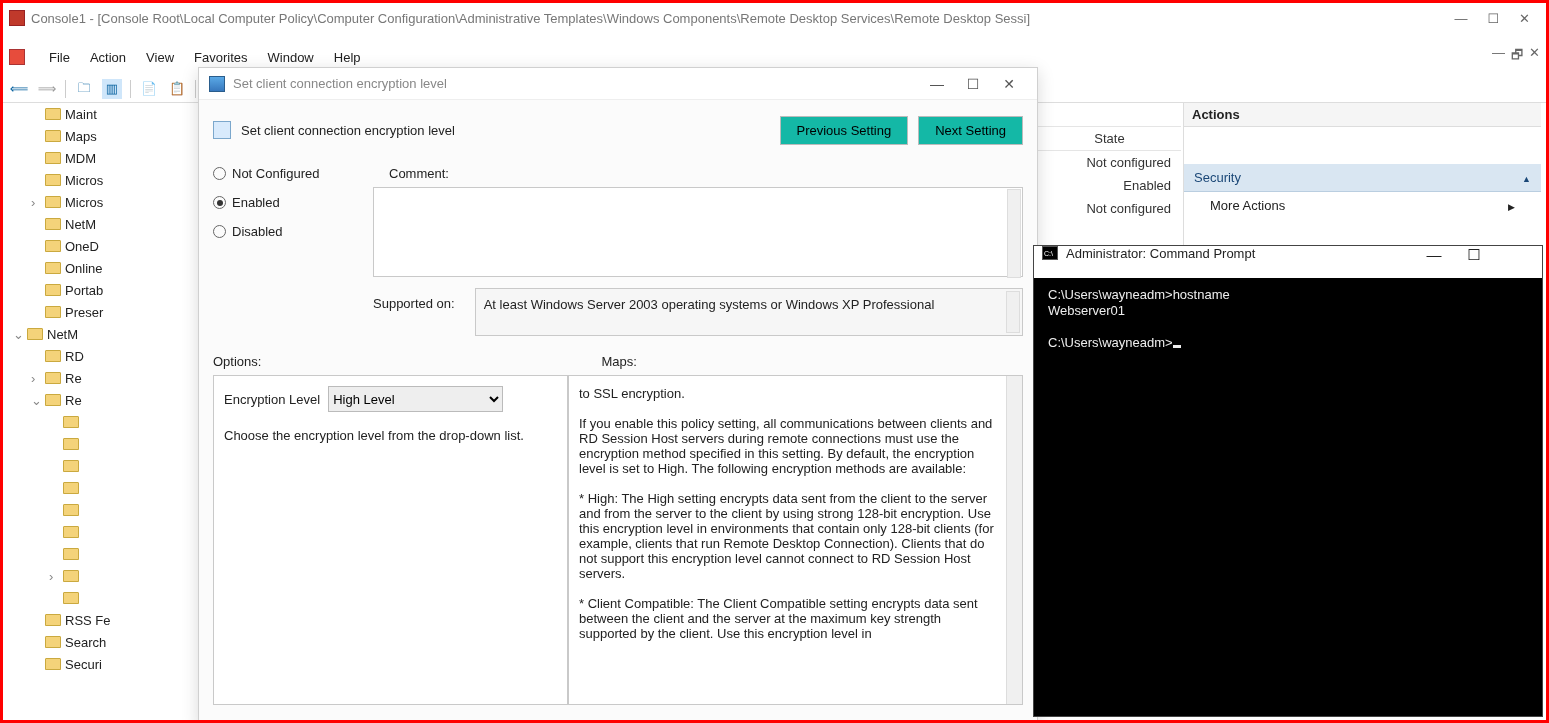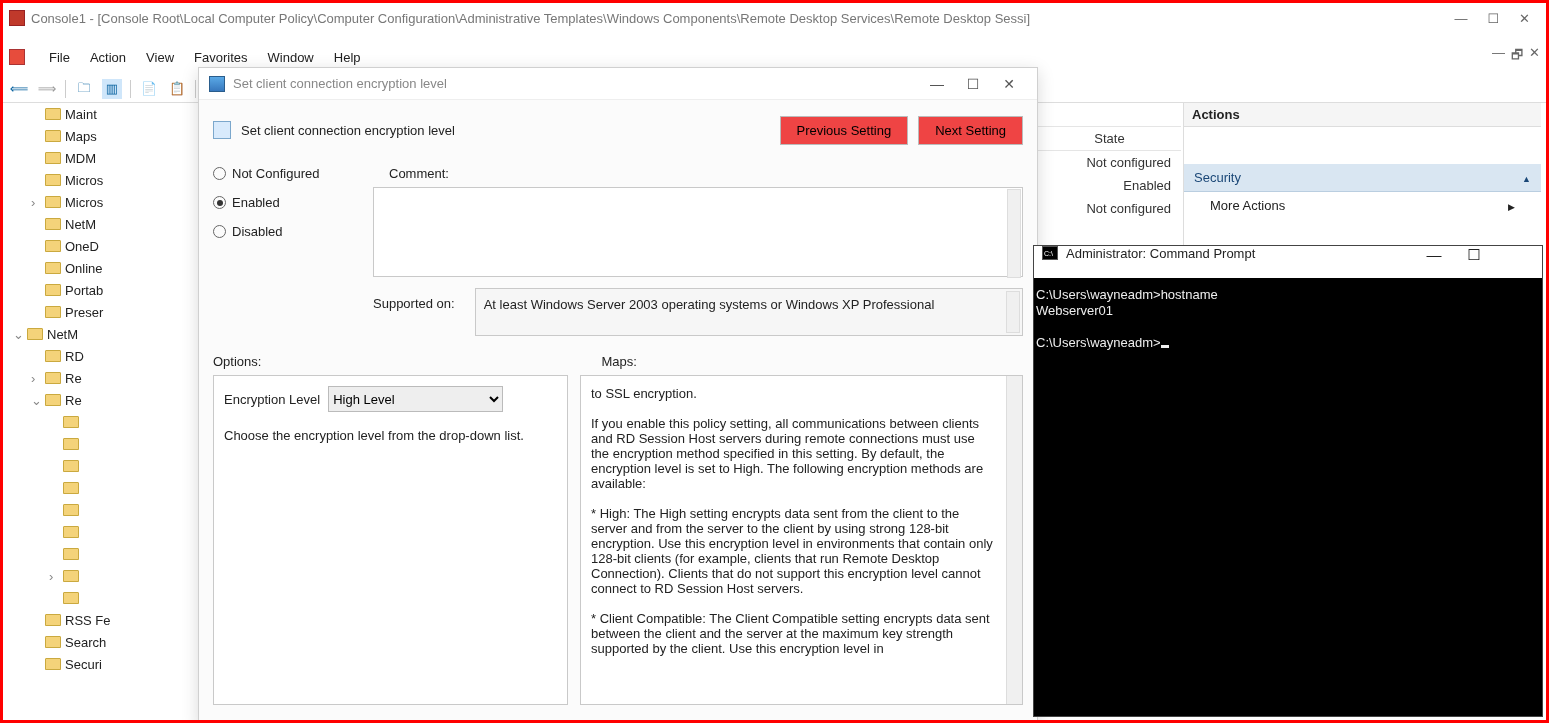--- a/index.html
+++ b/index.html
@@ -33,51 +33,51 @@
 
 
 .dialog { position:absolute; top:64px; left:195px; width:840px; height:660px; background:#fbfbfb; border:1px solid #d0d0d0; box-shadow:0 4px 16px rgba(0,0,0,.15); }
 .dlg-title { height:32px; display:flex; align-items:center; padding:0 10px; background:#fff; border-bottom:1px solid #eee;}
 .dlg-title .dic { width:16px; height:16px; background:linear-gradient(#5aa9e6,#3778bd); border:1px solid #2a5d8c; margin-right:8px;}
 .dlg-title .dtxt { flex:1; color:#888; }
 .dlg-title .wbtn { width:36px; text-align:center; color:#555; font-size:14px;}
 .dlg-head { height:60px; display:flex; align-items:center; padding:0 14px; gap:10px; }
 .dlg-head .hic { width:18px; height:18px; background:#d8eafc; border:1px solid #7ba7cc;}
 .dlg-head .ht { flex:1; }
-.btn { background:#ef4444; border:1px solid #bbb; padding:6px 16px; cursor:default; }
+.btn { background:#14b8a6; border:1px solid #bbb; padding:6px 16px; cursor:default; }
 .dlg-body { padding:0 14px; }
 .row1 { display:flex; gap:20px; }
 .radios { width:140px; display:flex; flex-direction:column; gap:14px; padding-top:6px;}
 .radio { display:flex; align-items:center; gap:6px; }
 .radio .rc { width:13px; height:13px; border:1px solid #666; border-radius:50%; display:flex; align-items:center; justify-content:center;}
 .radio .rc .dot { width:6px; height:6px; background:#333; border-radius:50%; display:none;}
 .radio.checked .rc .dot { display:block;}
 .fieldcol { flex:1; }
 .lbl { margin:6px 16px; }
 .ta { position:relative; }
 .ta textarea { width:100%; height:90px; border:1px solid #c9c9c9; background:#fff; resize:none; padding:6px; }
 .supported { display:flex; gap:20px; margin-top:8px; }
 .supbox { flex:1; border:1px solid #c9c9c9; background:#f6f6f6; padding:8px; height:48px; position:relative; }
 .sscroll { position:absolute; right:2px; top:2px; bottom:2px; width:14px; background:#f0f0f0; border:1px solid #ddd;}
 .oh-row { display:flex; gap:40px; margin:18px 0 6px; }
-.panes { display:flex; gap:12px; }
+.panes { display:flex; gap:0; }
 .opt-pane,.help-pane { border:1px solid #c9c9c9; background:#fff; height:330px; padding:10px; overflow:hidden; }
 .opt-pane { width:355px; }
 .help-pane { flex:1; position:relative; overflow-y:hidden; }
 .help-pane .hscroll { position:absolute; right:0; top:0; bottom:0; width:16px; background:#f0f0f0; border-left:1px solid #ddd;}
 .sel { display:flex; align-items:center; gap:8px; }
 .sel select { flex:none; width:175px; height:26px; border:1px solid #bbb; background:#eee; }
 
 
 .cmd { position:absolute; top:242px; left:1030px; right:3px; bottom:3px; background:#000; border:1px solid #444;}
 .cmd .ctitle { height:32px; background:#fff; display:flex; align-items:flex-start; padding:0 8px; }
 .cmd .cic { width:16px; height:14px; background:#000; color:#fff; font-size:7px; display:flex; align-items:center; justify-content:flex-start; padding-left:1px; border:1px solid #555; margin-right:8px;}
 .cmd .ctxt { flex:1; }
 .cmd .cb { width:40px; text-align:center; font-size:15px; }
-.cmd .term { padding:8px 2px; font-family:Consolas,monospace; font-size:14px; color:#eee; white-space:pre; }
+.cmd .term { padding:8px 14px; font-family:Consolas,monospace; font-size:14px; color:#eee; white-space:pre; }
 .cursor { display:inline-block; width:8px; height:3px; background:#eee; vertical-align:baseline; margin-bottom:-1px;}
 .arrow-r::after{content:"▶"; font-size:9px;}
 .arrow-u::after{content:"▲"; font-size:9px;}
 </style>
 </head>
 <body>
 
 <div class="titlebar">
   <span class="ic"></span>
   <span class="txt">Console1 - [Console Root\Local Computer Policy\Computer Configuration\Administrative Templates\Windows Components\Remote Desktop Services\Remote Desktop Sessi]</span>

